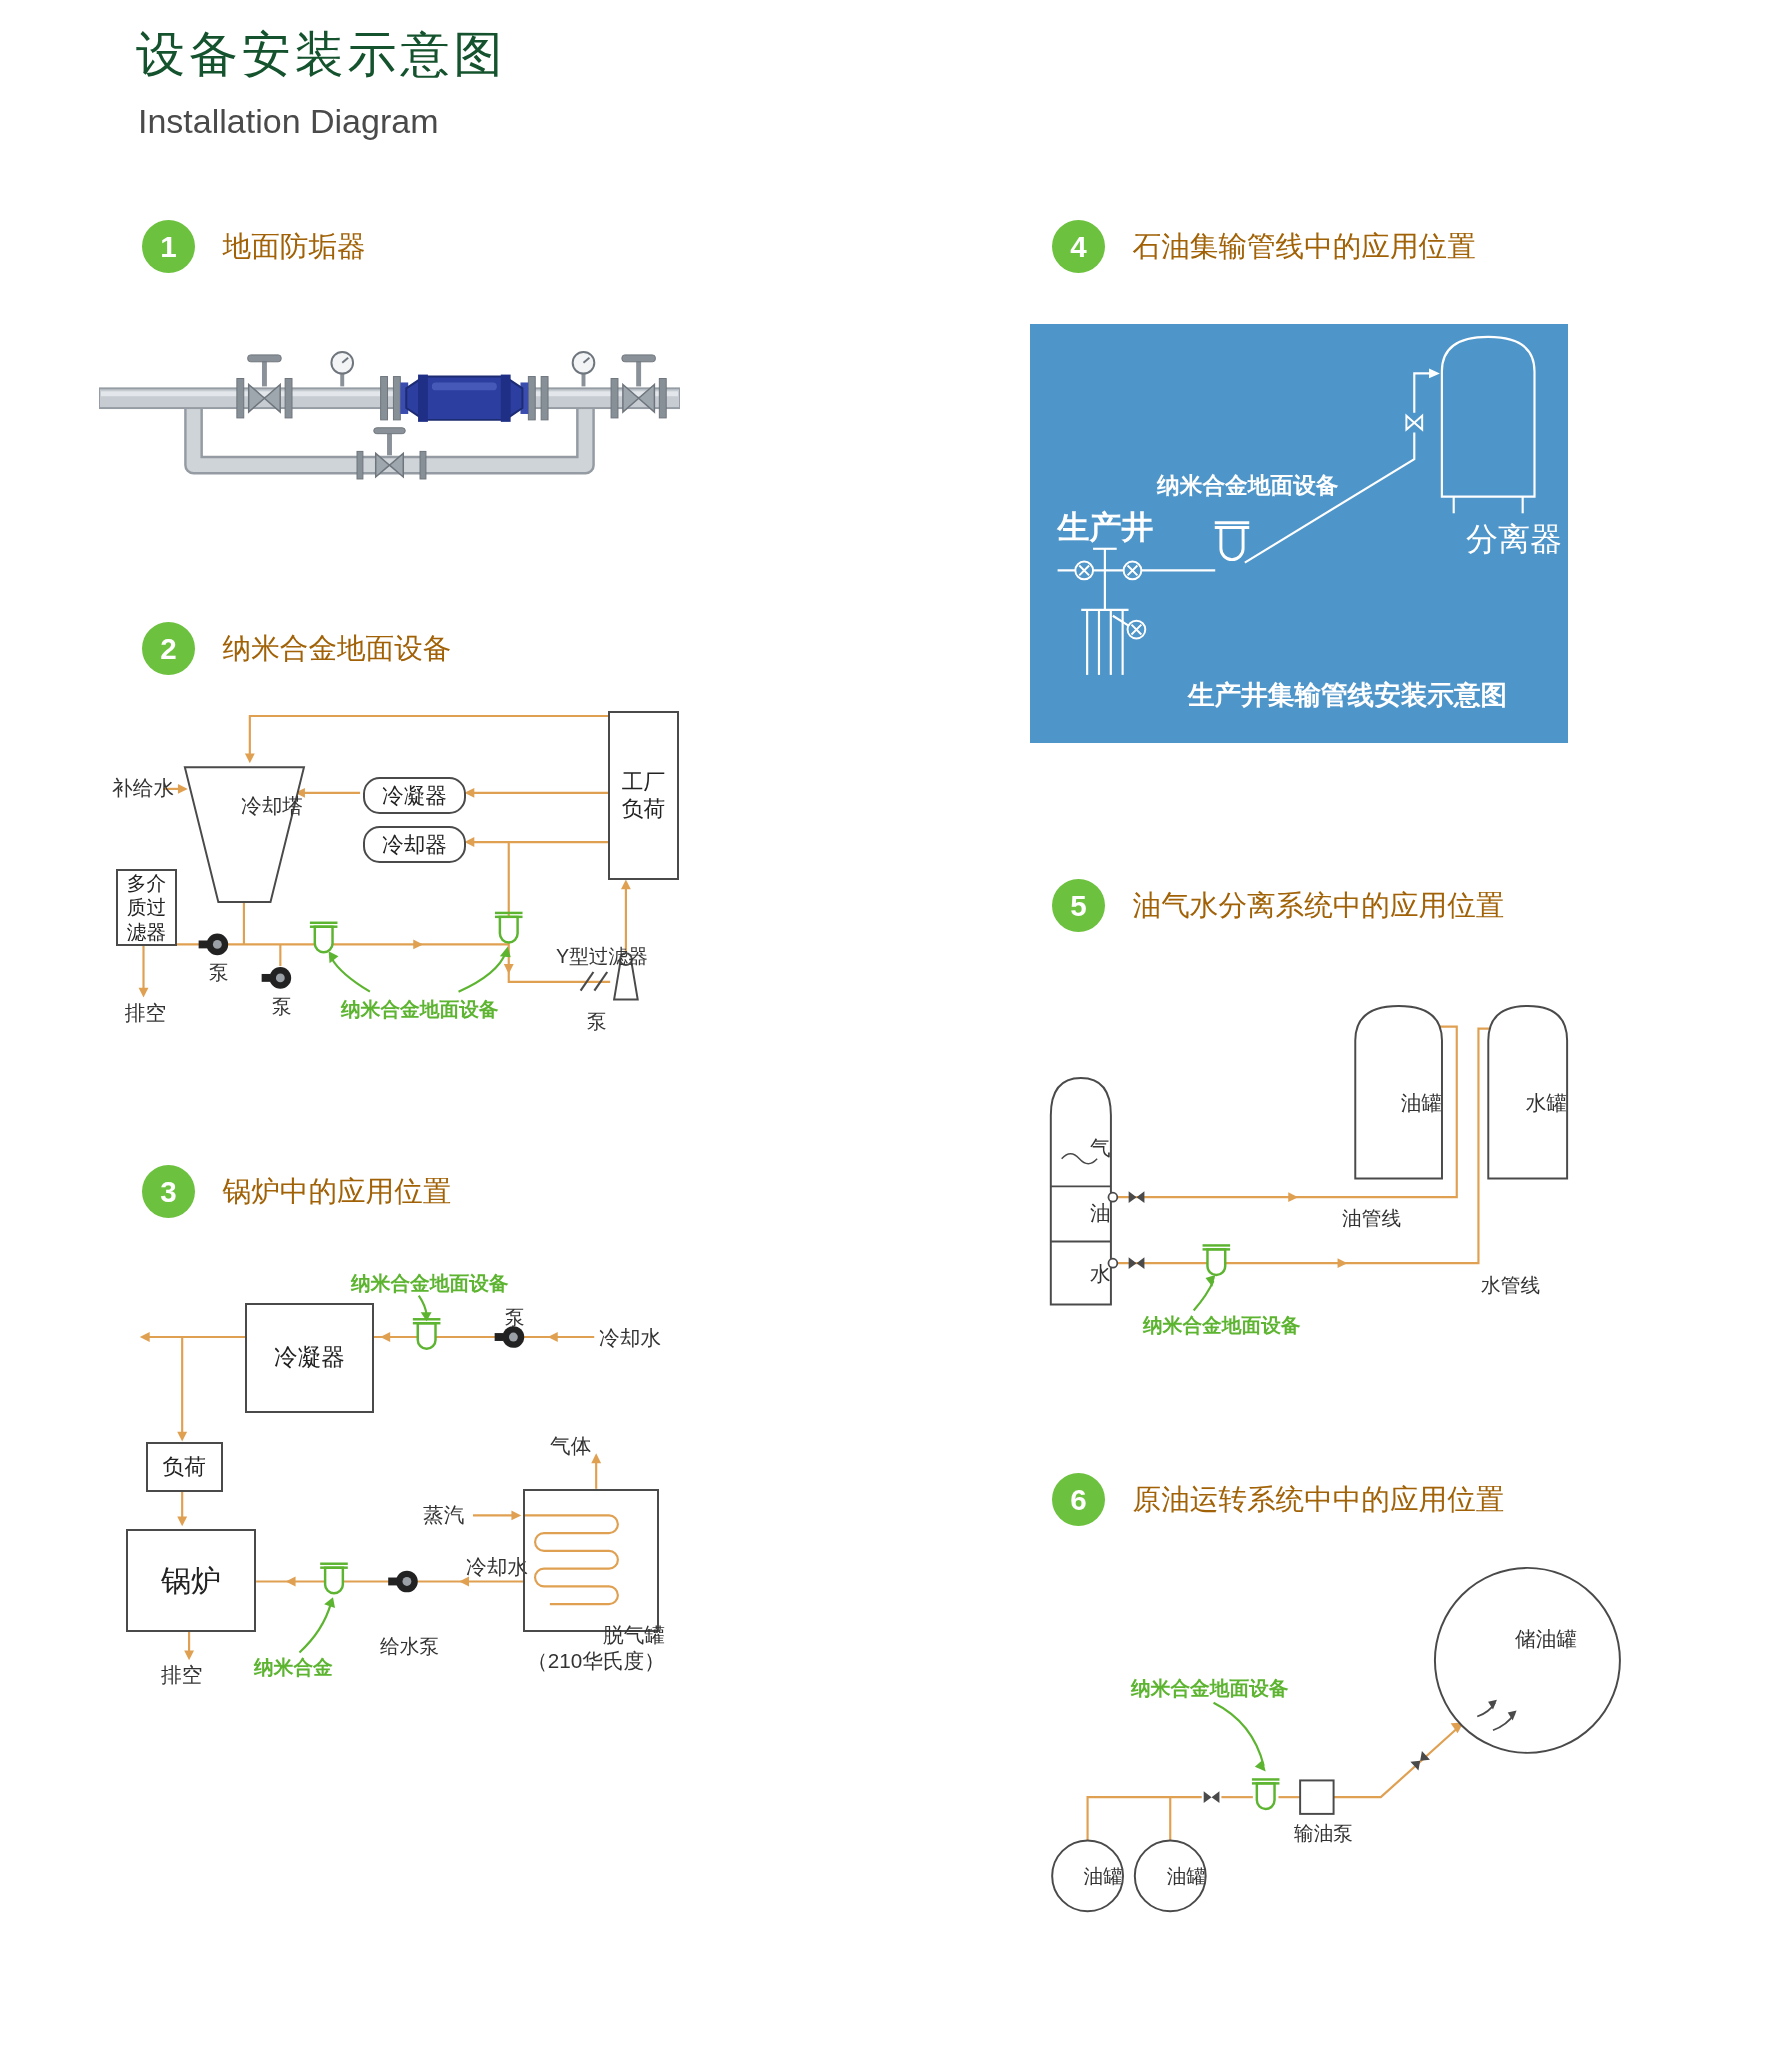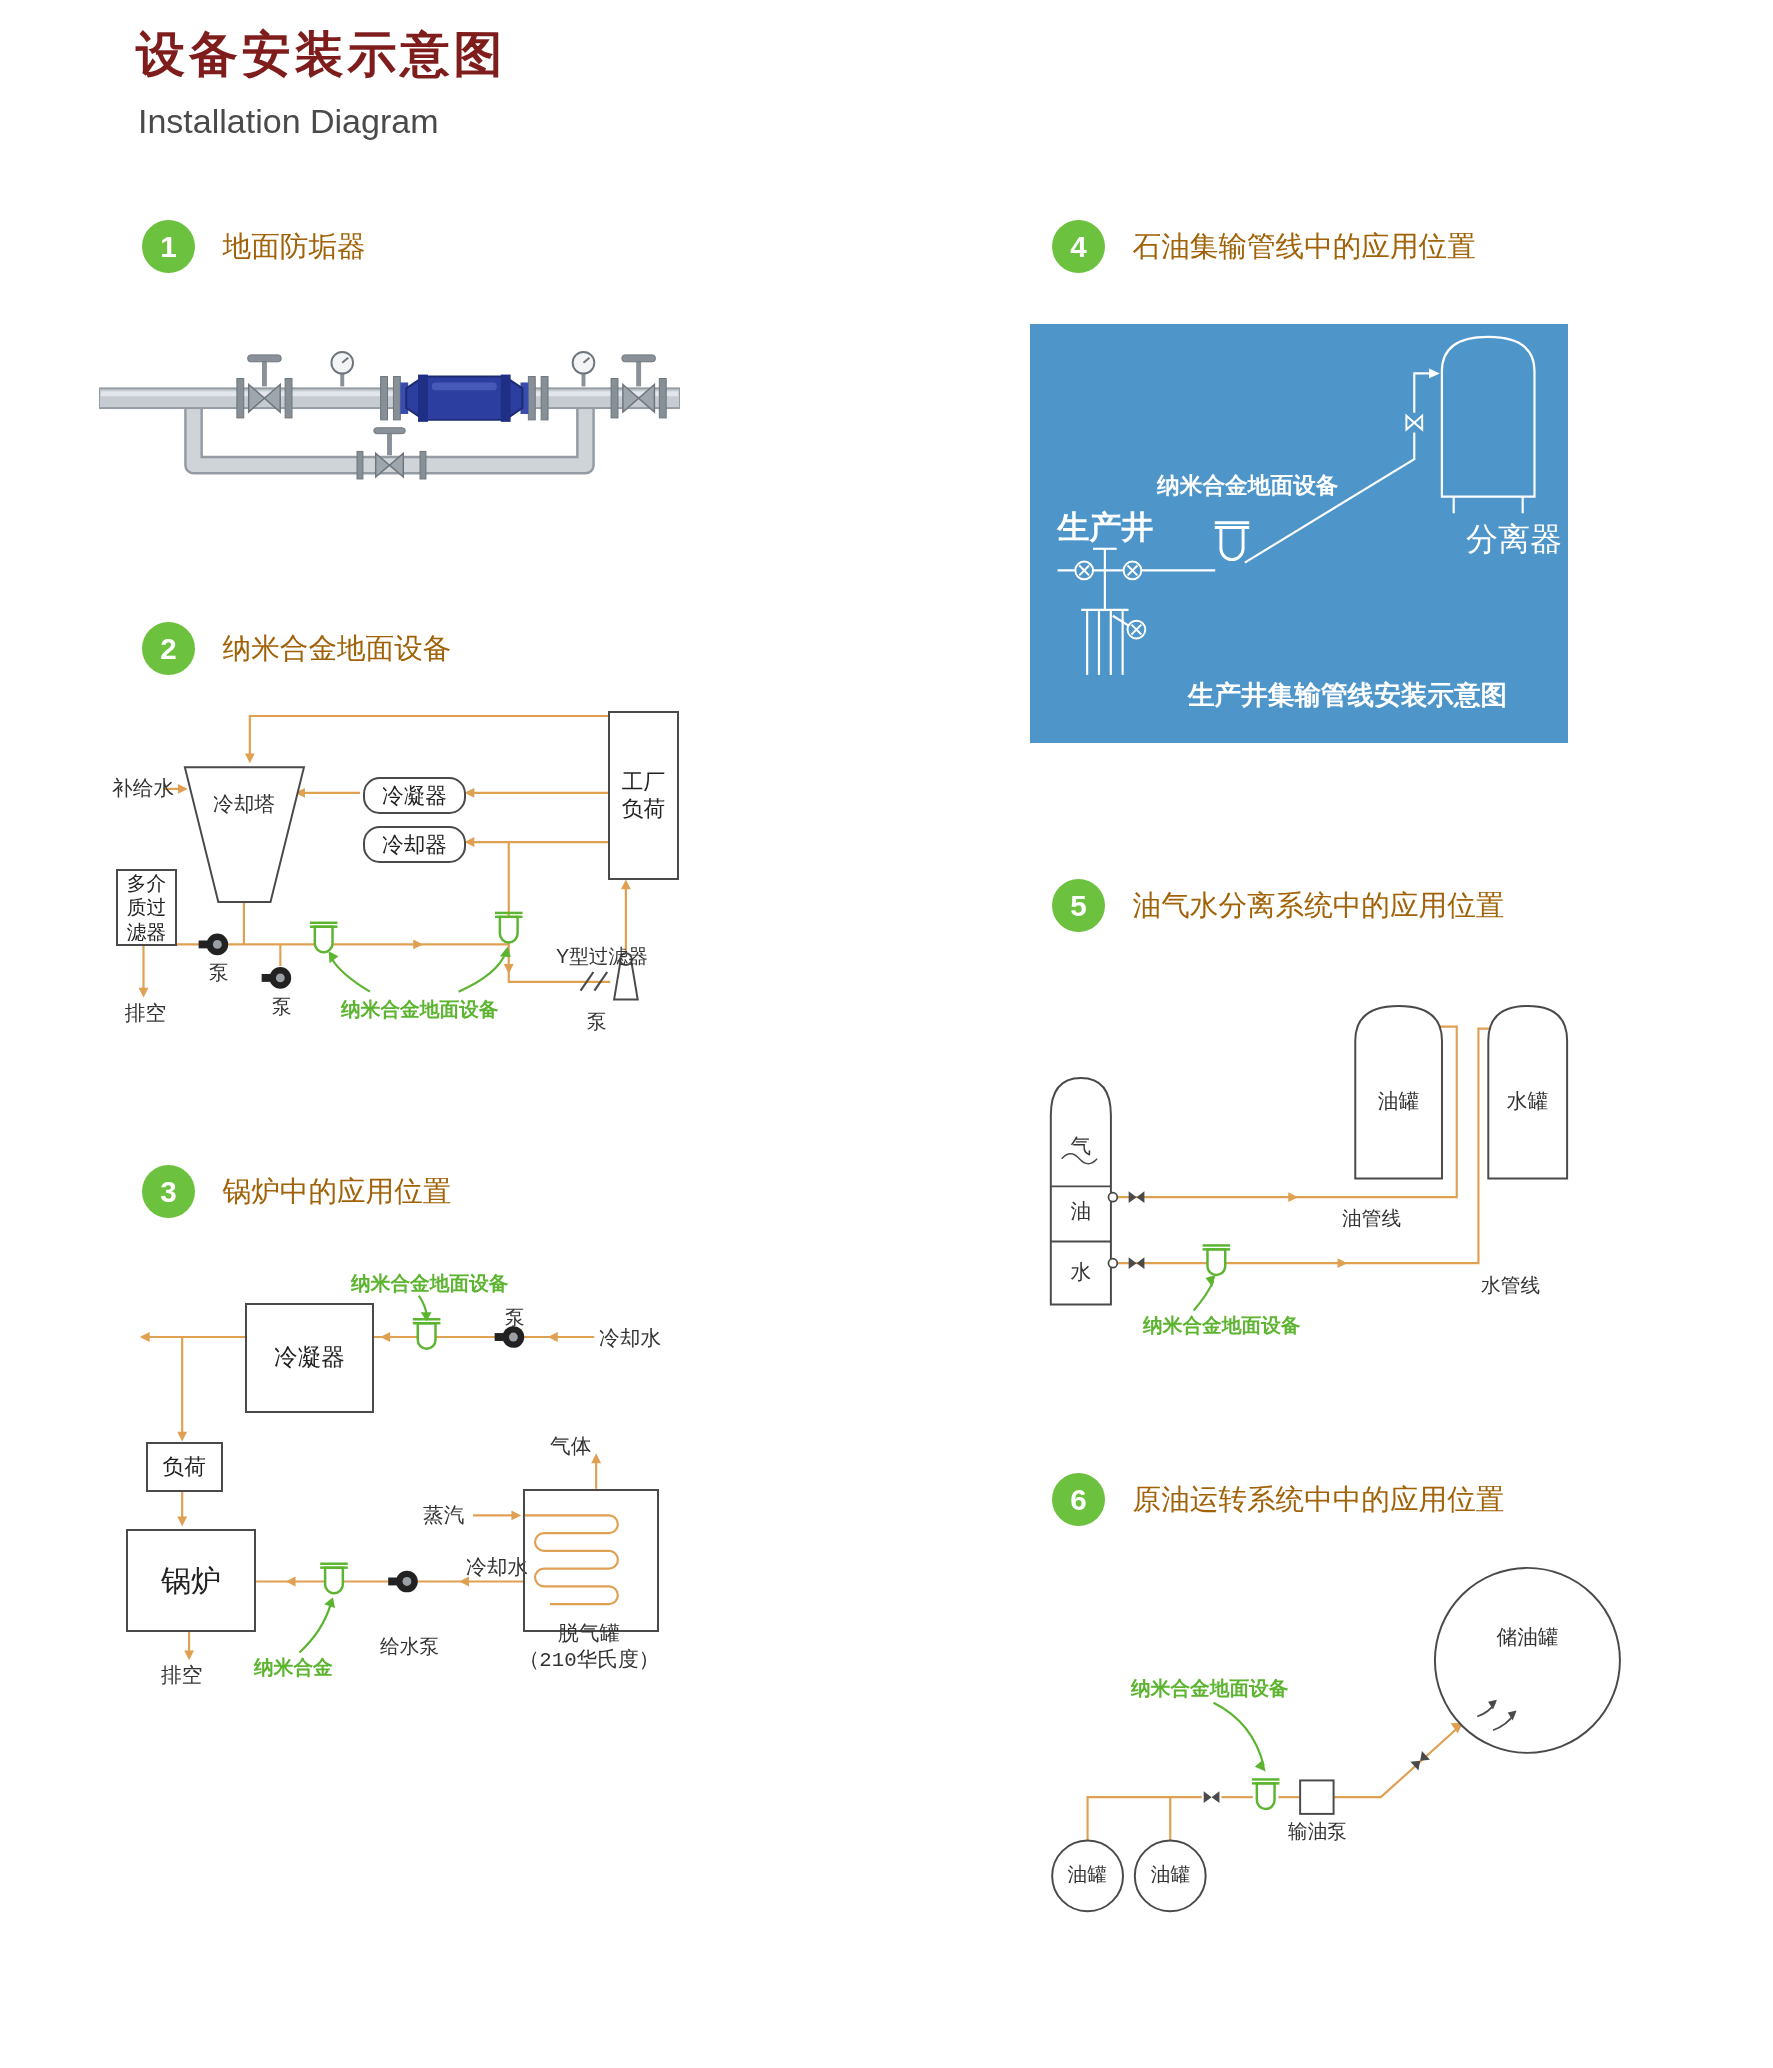--- a/index.html
+++ b/index.html
@@ -1,34 +1,34 @@
 <!DOCTYPE html>
 <html><head>
 <meta charset="utf-8">
 <style>
   html,body{margin:0;padding:0;width:1773px;height:2069px;background:#fff;
     font-family:"Liberation Sans","DejaVu Sans",sans-serif;}
   #page{position:relative;width:1773px;height:2069px;overflow:hidden;}
-  h1{position:absolute;left:136px;top:21.7px;margin:0;font-size:49px;font-weight:bold;color:#7f1d1d;letter-spacing:3.9px;}
+  h1{position:absolute;left:136px;top:21.7px;margin:0;font-size:49px;font-weight:normal;color:#14532d;letter-spacing:3.9px;}
   .subtitle{position:absolute;left:138px;top:102px;font-size:34px;color:#4a4a4a;font-weight:300;}
   .sec-head{position:absolute;display:flex;align-items:center;gap:27.6px;}
   .badge{width:53px;height:53px;border-radius:50%;background:#6cc13e;color:#fff;font-size:29.6px;
     font-weight:bold;display:flex;align-items:center;justify-content:center;flex:0 0 auto;}
   .sec-title{font-size:28.6px;color:#a16207;}
   .diagram{position:absolute;}
   .diagram svg{position:absolute;left:0;top:0;}
   .label{position:absolute;color:#333;font-size:20.7px;line-height:1.25;white-space:pre-line;}
   .label.sm{font-size:19.7px;}
   .glabel{position:absolute;color:#5cb430;font-weight:bold;font-size:19.7px;white-space:nowrap;}
   .wlabel{position:absolute;color:#fff;font-size:32px;font-weight:bold;white-space:nowrap;}
   .box{position:absolute;border:2px solid #4a4a4a;background:#fff;display:flex;align-items:center;
     justify-content:center;text-align:center;font-size:21.7px;color:#222;white-space:pre-line;line-height:1.25;}
   .box.rounded{border-radius:16.7px;}
   .box.clear{background:transparent;}
-  .ctr{text-align:center;font-family:Liberation Mono, monospace;}
+  .ctr{text-align:right;}
 </style>
 </head>
 <body>
 
 <div id="page">
 
   <h1>设备安装示意图</h1>
   <div class="subtitle">Installation Diagram</div>
 
   <div class="sec-head" style="left:142px;top:220px">

